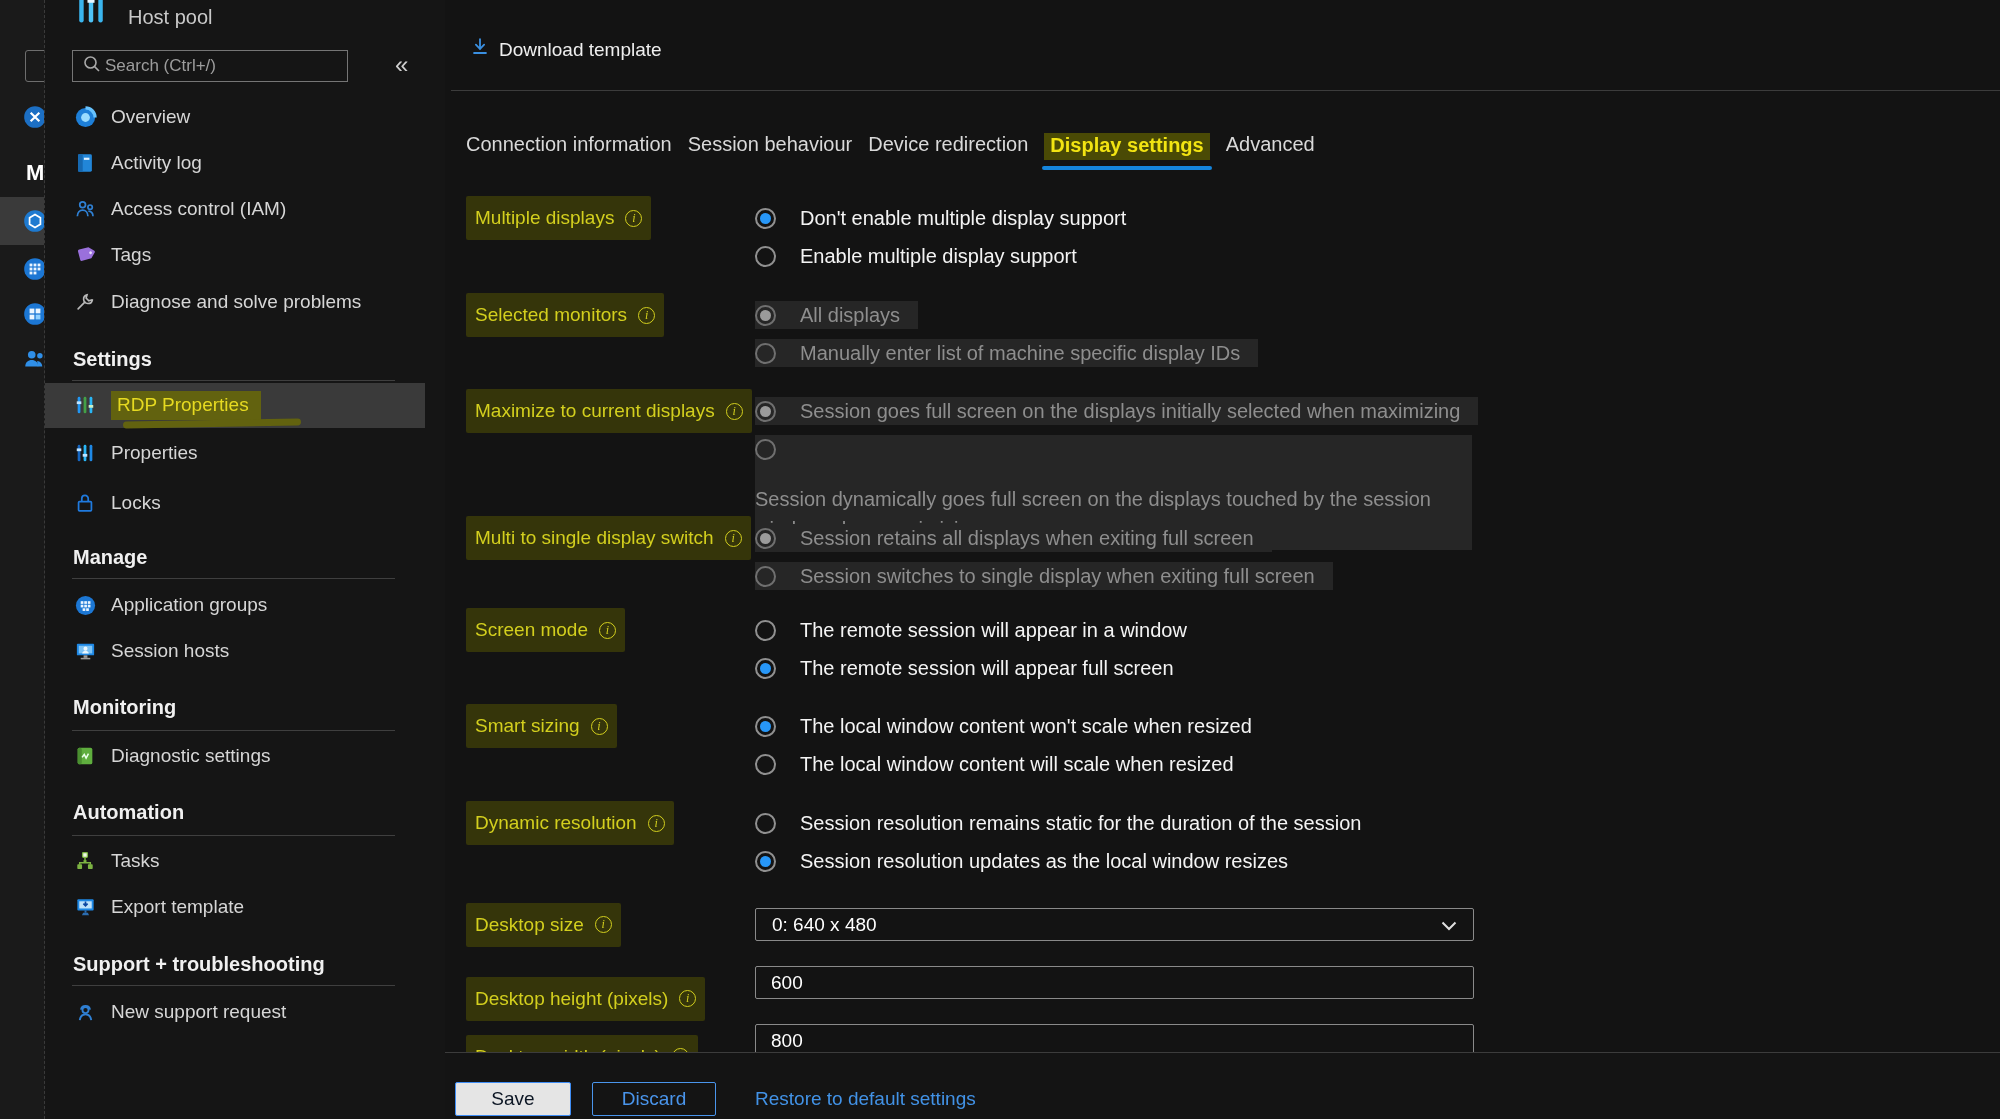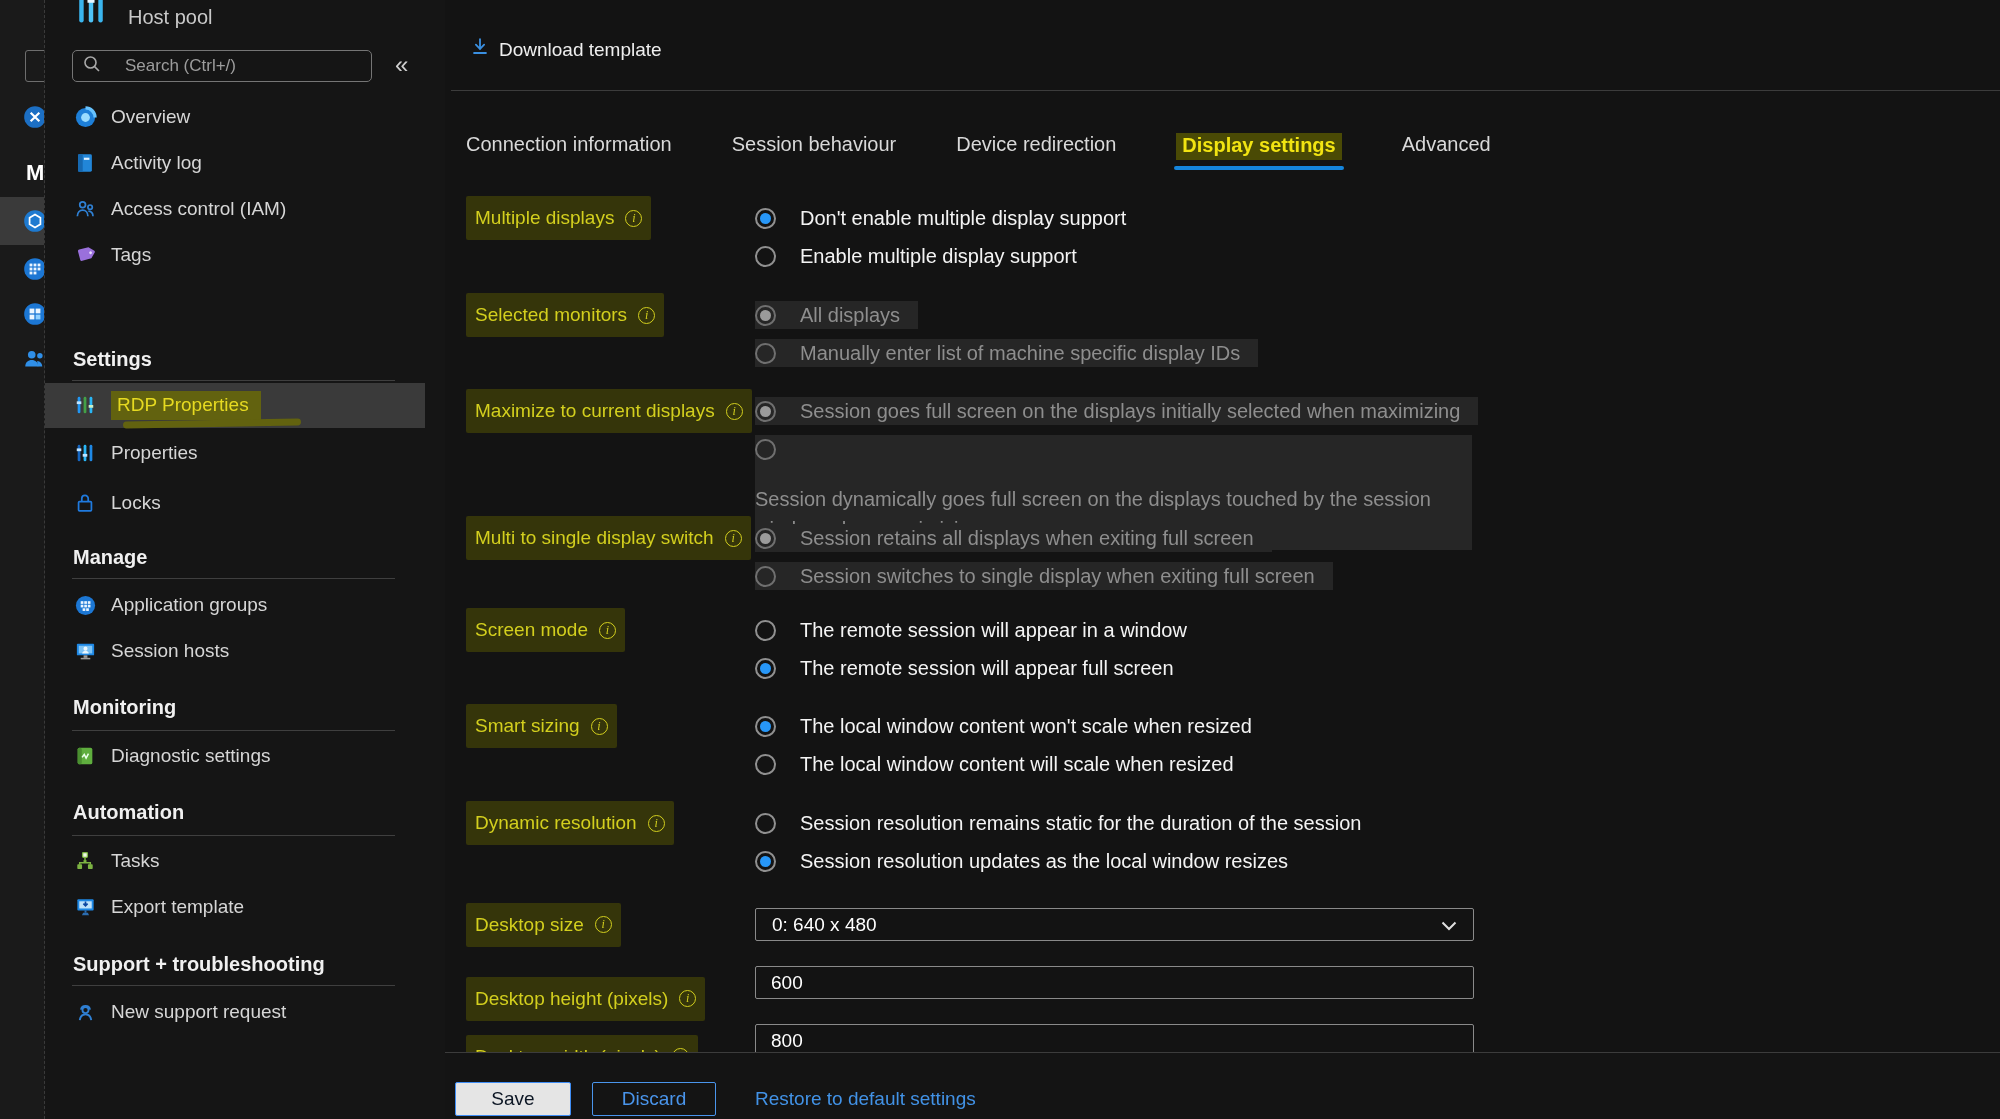--- a/index.html
+++ b/index.html
@@ -13,42 +13,42 @@
            background:#1a1a1a; border-right:1px dashed #3a3a3a; overflow:hidden; }
   .strip-search { position:absolute; left:25px; top:50px; width:40px; height:32px;
                   border:1px solid #6e6e6e; border-radius:3px; }
   .strip-ic { position:absolute; left:22px; width:26px; height:26px; }
   .strip-sel { position:absolute; left:0; top:197px; width:45px; height:48px; background:#3a3a3a; }
   .strip-m { position:absolute; left:26px; top:160px; font-size:22px; font-weight:700; color:#ffffff; }
   
   #sidebar { position:absolute; left:45px; top:0; width:400px; height:100%; background:#151515; overflow:hidden; }
   .hp-icon { position:absolute; left:30px; top:-9px; }
   .hp-title { position:absolute; left:83px; top:6px; font-size:20px; color:#c9c9c9; }
-  .searchbox { position:absolute; left:27px; top:50px; width:300px; height:32px;
-               border:1px solid #757575; border-radius:5px; display:flex; align-items:center;
-               padding:0 10px; gap:24px; }
+  .searchbox { position:absolute; left:27px; top:50px; width:276px; height:32px;
+               border:1px solid #757575; border-radius:0; display:flex; align-items:center;
+               padding:0 10px; gap:4px; }
   .searchbox input { flex:1; background:transparent; border:none; outline:none;
                      color:#c4c4c4; font-size:17px; font-family:inherit; }
   .searchbox input::placeholder { color:#9d9d9d; }
   .collapse { position:absolute; left:350px; top:51px; font-size:24px; color:#cfcfcf; cursor:pointer; }
   .nav-item { position:absolute; left:0; width:400px; height:38px; display:flex; align-items:center;
               gap:14px; padding-left:28px; font-size:19px; color:#d6d6d6; cursor:pointer; }
   .nav-item .nicon { width:24px; height:24px; flex:none; display:flex; align-items:center; justify-content:center; }
   .nav-header { position:absolute; left:28px; font-size:20px; font-weight:700; color:#f0f0f0; }
   .nav-div { position:absolute; left:27px; width:323px; height:1px; background:#3f3f3f; }
   .nav-sel { position:absolute; left:-2px; top:383px; width:382px; height:45px; background:#3a3a3a; }
   .ymark-side { background:#62620f; color:#e6da21; padding:3px 12px 4px 6px; position:relative; }
   .ymark-side::after { content:""; position:absolute; left:12px; right:-40px; bottom:-7px; height:7px;
                        background:#62620f; border-radius:4px; transform:rotate(-1deg); }
   
   #main { position:absolute; left:445px; top:0; width:1555px; height:100%; background:#131313; }
   .dl-btn { position:absolute; left:24px; top:36px; display:flex; gap:8px; align-items:center;
             font-size:19px; color:#efefef; cursor:pointer; }
   .toolbar-div { position:absolute; left:6px; right:0; top:90px; height:1px; background:#3c3c3c; }
-  .tabs { position:absolute; left:21px; top:133px; display:flex; gap:60px; font-size:20px; color:#d9d9d9; }
+  .tabs { position:absolute; left:21px; top:133px; display:flex; gap:16px; font-size:20px; color:#d9d9d9; }
   .tab { cursor:pointer; white-space:nowrap; }
   .tab.active { background:#4a4a05; color:#f2e412; font-weight:600; padding:1px 6px 3px; position:relative; }
   .tab.active::after { content:""; position:absolute; left:-2px; right:-2px; bottom:-10px; height:4px;
                        background:#1585dc; border-radius:2px; }
   
   .fgroup, .frow { position:absolute; left:21px; width:1510px; }
   .flabel { position:absolute; left:0; top:0; height:28px; display:flex; align-items:center; }
   .frow .flabel { height:33px; }
   .ymark { background:#35350a; color:#d3cf1e; font-size:19px; padding:11px 9px; display:flex;
            gap:11px; align-items:center; border-radius:2px; }
@@ -197,20 +197,29 @@
       <span class="nicon">
         <svg width="22" height="22" viewBox="0 0 24 24">
             <g transform="rotate(30 12 12)">
               <path d="M3.5 10 L11 2.8 h7 a1.8 1.8 0 0 1 1.8 1.8 v7 L12.6 19 a1.8 1.8 0 0 1-2.6 0 L3.5 12.5 a1.8 1.8 0 0 1 0-2.5z" fill="#9a70dc"></path>
               <circle cx="16" cy="6.8" r="1.5" fill="#e9ddff"></circle>
             </g>
           </svg>
       </span>
       <span>Tags</span>
     </div>
+    <div class="nav-item" style="top:283px">
+      <span class="nicon">
+        <svg width="22" height="22" viewBox="0 0 24 24" fill="none" stroke="#b9b9b9" stroke-width="1.8" stroke-linecap="round">
+            <path d="M4.5 19.5 L11.8 12.2"></path>
+            <path d="M20 9.8 a4.8 4.8 0 1 1-5.8-5.6 l-1 3.4 3 3 3.4-1z"></path>
+          </svg>
+      </span>
+      <span>Diagnose and solve problems</span>
+    </div>
 
     <div class="nav-header" style="top:348px">Settings</div>
     <div class="nav-div" style="top:380px"></div>
     <div class="nav-sel"></div>
     <div class="nav-item" style="top:386px">
       <span class="nicon">
         <svg width="22" height="22" viewBox="0 0 24 24">
             <rect x="4" y="3" width="3" height="18" rx="1.5" fill="#2196f3"></rect>
             <rect x="10.5" y="3" width="3" height="18" rx="1.5" fill="#43a047"></rect>
             <rect x="17" y="3" width="3" height="18" rx="1.5" fill="#29b6f6"></rect>

